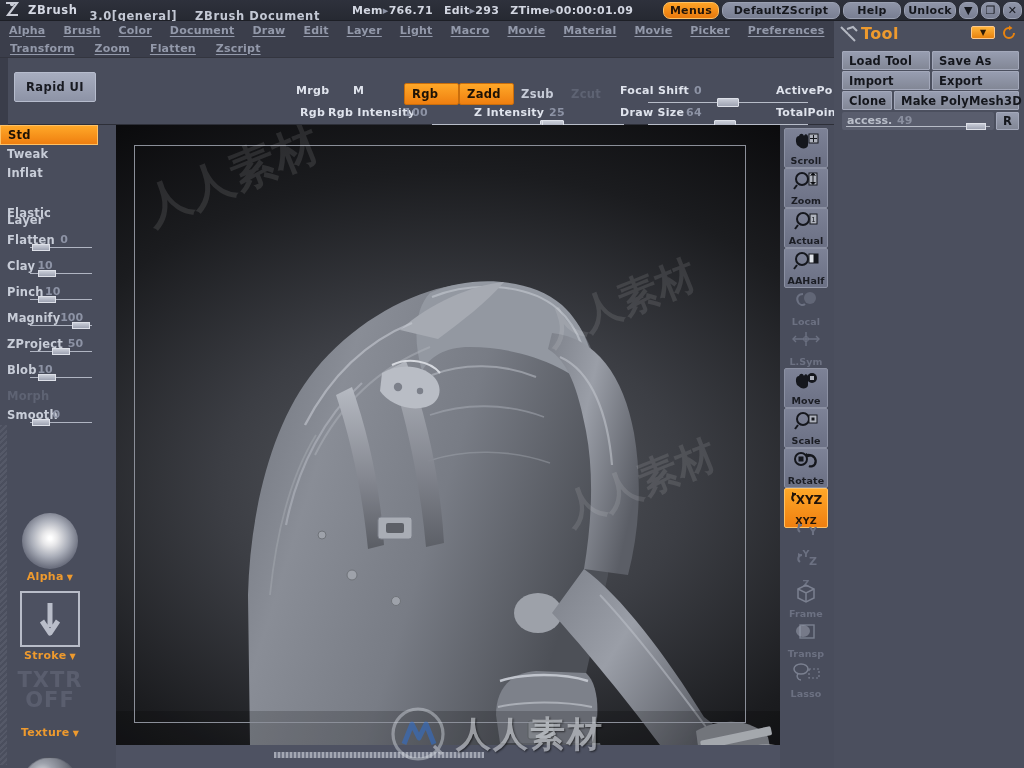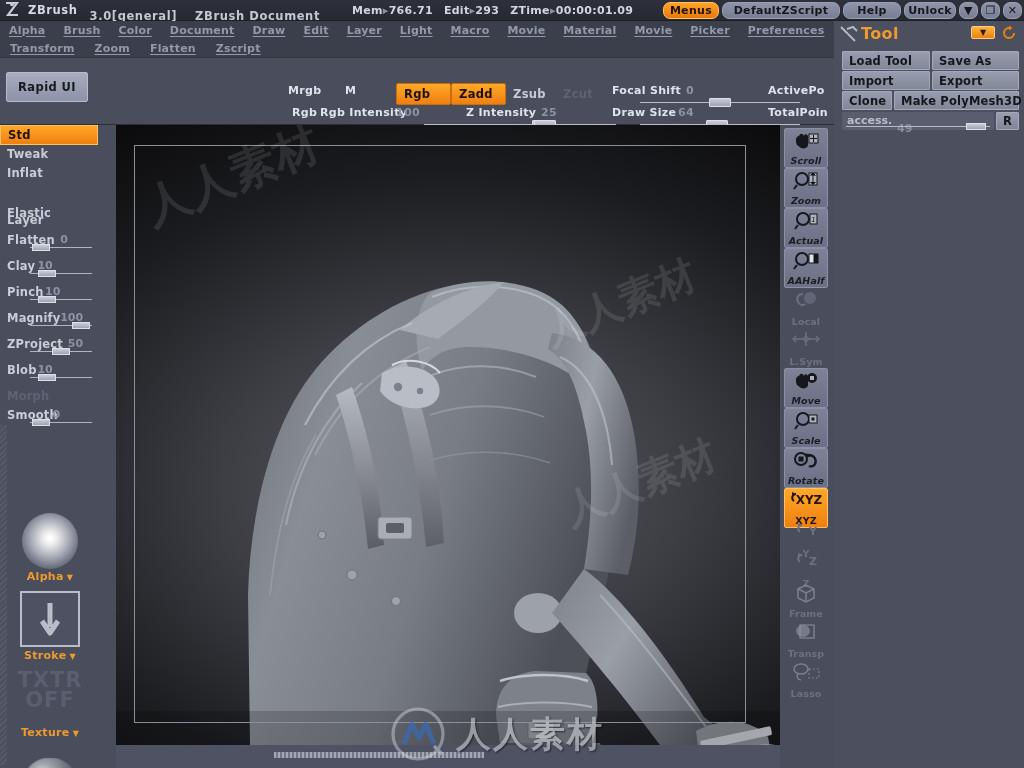--- a/index.html
+++ b/index.html
@@ -59,21 +59,21 @@
   .menu-item {
     color: #9399aa; font-size: 11px; font-weight: bold;
     margin: 0 9px; text-decoration: underline;
     text-underline-offset: 2px; cursor: pointer; white-space: nowrap;
     letter-spacing: .2px;
   }
   .menubar.row2 .menu-item { margin: 0 10px; }
 
   
   .toolbar {
-    position: absolute; left:0; top:58px; width:844px; height:67px;
+    position: absolute; left:8px; top:58px; width:844px; height:67px;
     background: #494d5c;
     border-bottom: 1px solid #2d2f38;
   }
   .rapid-ui {
     position:absolute; left:6px; top:14px; width:82px; height:30px;
     background: linear-gradient(#a7adbf, #8d93a6);
     border:1px solid #b6bccd; border-radius:2px;
     color:#181a21; font-size:11.5px; font-weight:bold;
     display:flex; align-items:center; justify-content:center;
     letter-spacing:.4px; cursor:pointer;
@@ -219,21 +219,21 @@
   
   .righticons {
     position:absolute; left:780px; top:125px; width:54px; height:643px;
     background:#494d5c;
   }
   .ricon {
     position:absolute; left:4px; width:44px; height:40px;
     border-radius:2px; cursor:pointer;
     display:flex; flex-direction:column; align-items:center; justify-content:flex-end;
   }
-  .ricon.btn { background:linear-gradient(#7d8296,#6b7084); border:1px solid #8b90a2;font-style:italic; }
+  .ricon.btn { background:linear-gradient(#7d8296,#6b7084); border:1px solid #8b90a2; }
   .ricon.flat { background:transparent; }
   .ricon.on { background:linear-gradient(#ffa828,#ef7f10); border:1px solid #ffc164; }
   .ricon .rl { font-size:9.5px; font-weight:bold; letter-spacing:.1px; margin-bottom:1px; }
   .ricon.btn .rl { color:#1b1d24; }
   .ricon.flat .rl { color:#6c7182; }
   .ricon.on .rl { color:#22150a; }
   .ricon .gfx { position:absolute; top:2px; left:0; right:0; text-align:center; }
 
   
   .toolpanel {
@@ -254,21 +254,21 @@
     color:#14161c; font-size:11.5px; font-weight:bold;
     display:flex; align-items:center; padding-left:6px;
     letter-spacing:.2px; cursor:pointer; white-space:nowrap;
   }
   .pbtn.ctr { justify-content:center; padding-left:0; }
   .pslider {
     position:absolute; height:18px; background:#595d6d; border-radius:2px;
     cursor:pointer;
   }
   .pslider .pl { position:absolute; left:5px; top:2px; font-size:11px; font-weight:bold; color:#b9bec9;}
-  .pslider .pv { position:absolute; top:10px; font-size:11px; font-weight:bold; color:#8a8f9f;}
+  .pslider .pv { position:absolute; top:2px; font-size:11px; font-weight:bold; color:#8a8f9f;}
   .pslider .pt { position:absolute; left:4px; right:4px; bottom:3px; height:1px; background:#b7bcc7;}
   .pslider .ph { position:absolute; bottom:0px; width:20px; height:7px;
     background:linear-gradient(#c9cdd8,#9ea3b2); border:1px solid #dde0e8;}
 </style>
 </head>
 <body>
 
 <div id="app">
 
   <div class="titlebar">

